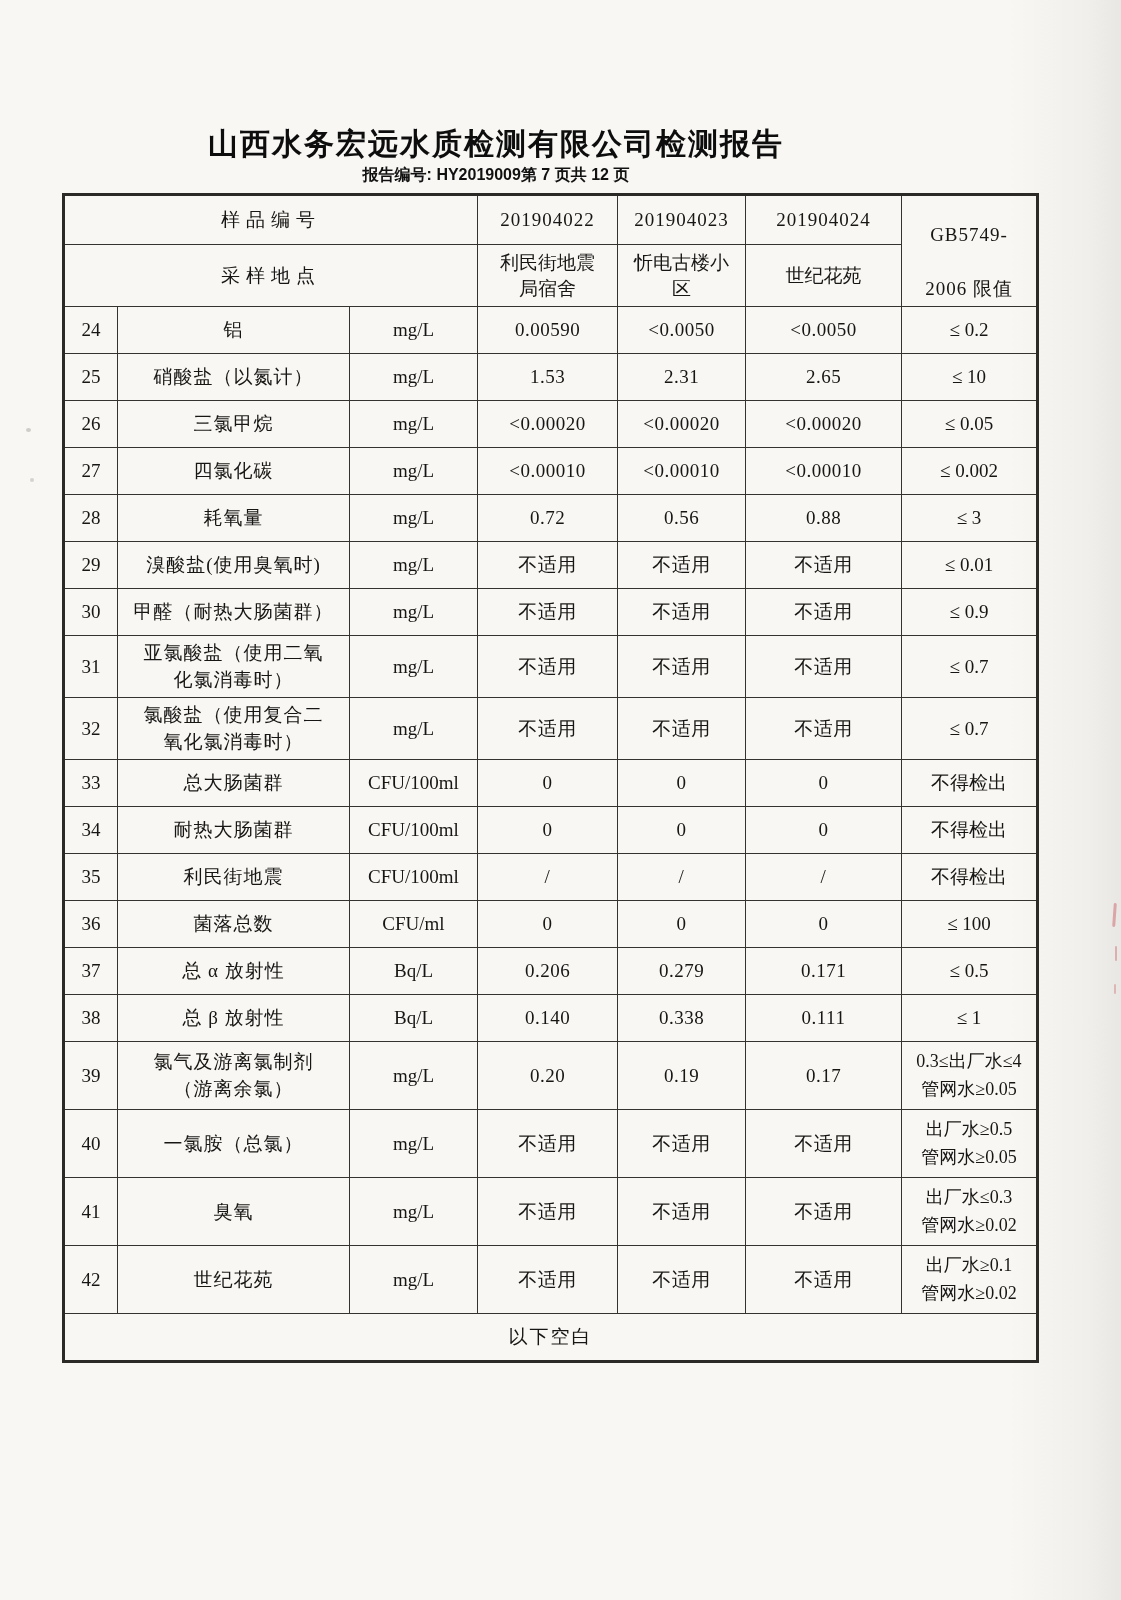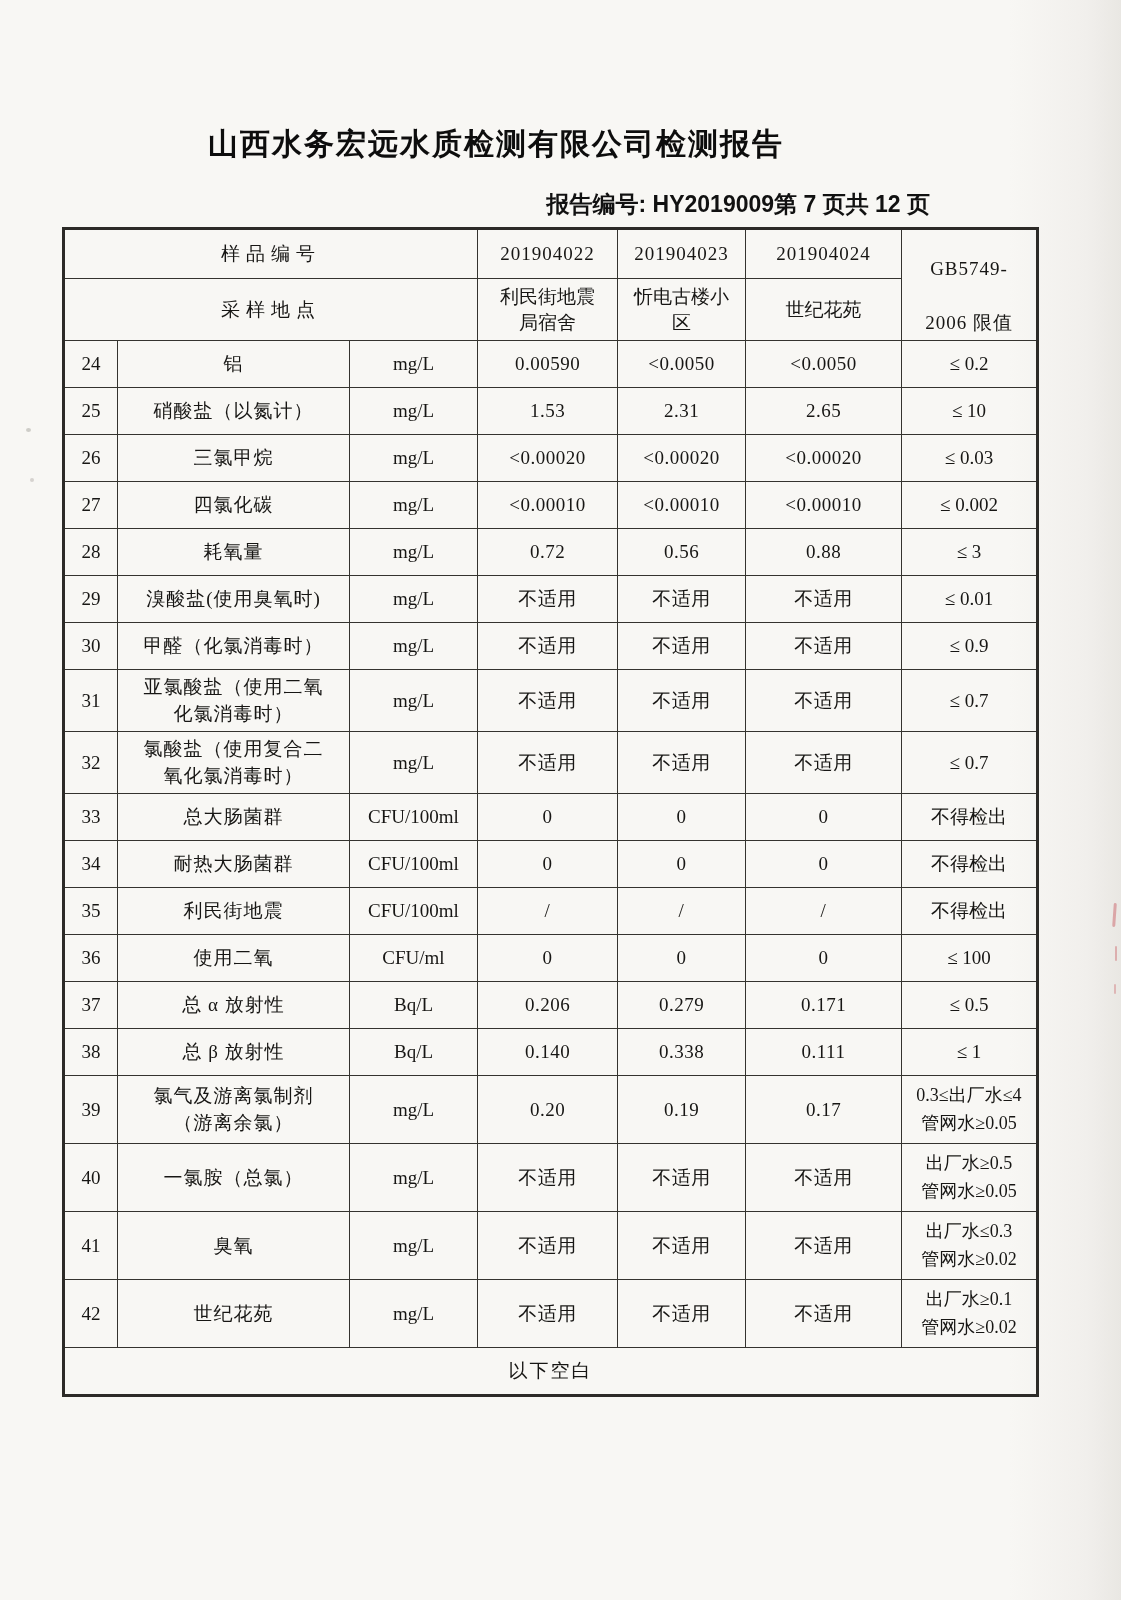--- a/index.html
+++ b/index.html
@@ -13,24 +13,24 @@
     color:#171614;
   }
   .content{margin-left:62px;width:868px;}
   .doc-title{
     margin:0;padding-top:124px;
     text-align:center;
     font-family:"Liberation Sans","DejaVu Sans",sans-serif;
     font-weight:bold;font-size:30px;letter-spacing:2px;color:#0d0d0d;
   }
   .meta-row{
-    display:flex;justify-content:flex-end;align-items:flex-end;
-    margin-top:24px;margin-bottom:7px;
+    display:flex;justify-content:center;align-items:flex-end;
+    margin-bottom:7px;
     font-family:"Liberation Sans","DejaVu Sans",sans-serif;
-    font-weight:bold;font-size:23px;color:#111;
+    font-weight:bold;font-size:16px;color:#111;
   }
   table.results{
     border-collapse:collapse;table-layout:fixed;width:974px;
     border:3px solid #2c2a27;
   }
   table.results td{
     border:1.6px solid #35332f;
     text-align:center;vertical-align:middle;
     font-size:19px;padding:4px 6px;height:38px;
     overflow:hidden;
@@ -124,21 +124,21 @@
             <td class="col-val">2.65</td>
             <td class="col-limit">≤ 10</td>
           </tr>
           <tr>
             <td class="col-no">26</td>
             <td class="col-name">三氯甲烷</td>
             <td class="col-unit">mg/L</td>
             <td class="col-val">&lt;0.00020</td>
             <td class="col-val">&lt;0.00020</td>
             <td class="col-val">&lt;0.00020</td>
-            <td class="col-limit">≤ 0.03</td>
+            <td class="col-limit">≤ 0.05</td>
           </tr>
           <tr>
             <td class="col-no">27</td>
             <td class="col-name">四氯化碳</td>
             <td class="col-unit">mg/L</td>
             <td class="col-val">&lt;0.00010</td>
             <td class="col-val">&lt;0.00010</td>
             <td class="col-val">&lt;0.00010</td>
             <td class="col-limit">≤ 0.002</td>
           </tr>
@@ -155,21 +155,21 @@
             <td class="col-no">29</td>
             <td class="col-name">溴酸盐(使用臭氧时)</td>
             <td class="col-unit">mg/L</td>
             <td class="col-val">不适用</td>
             <td class="col-val">不适用</td>
             <td class="col-val">不适用</td>
             <td class="col-limit">≤ 0.01</td>
           </tr>
           <tr>
             <td class="col-no">30</td>
-            <td class="col-name">甲醛（化氯消毒时）</td>
+            <td class="col-name">甲醛（耐热大肠菌群）</td>
             <td class="col-unit">mg/L</td>
             <td class="col-val">不适用</td>
             <td class="col-val">不适用</td>
             <td class="col-val">不适用</td>
             <td class="col-limit">≤ 0.9</td>
           </tr>
           <tr>
             <td class="col-no">31</td>
             <td class="col-name">亚氯酸盐（使用二氧
 化氯消毒时）</td>
@@ -211,21 +211,21 @@
             <td class="col-no">35</td>
             <td class="col-name">利民街地震</td>
             <td class="col-unit">CFU/100ml</td>
             <td class="col-val">/</td>
             <td class="col-val">/</td>
             <td class="col-val">/</td>
             <td class="col-limit">不得检出</td>
           </tr>
           <tr>
             <td class="col-no">36</td>
-            <td class="col-name">使用二氧</td>
+            <td class="col-name">菌落总数</td>
             <td class="col-unit">CFU/ml</td>
             <td class="col-val">0</td>
             <td class="col-val">0</td>
             <td class="col-val">0</td>
             <td class="col-limit">≤ 100</td>
           </tr>
           <tr>
             <td class="col-no">37</td>
             <td class="col-name">总 α 放射性</td>
             <td class="col-unit">Bq/L</td>

